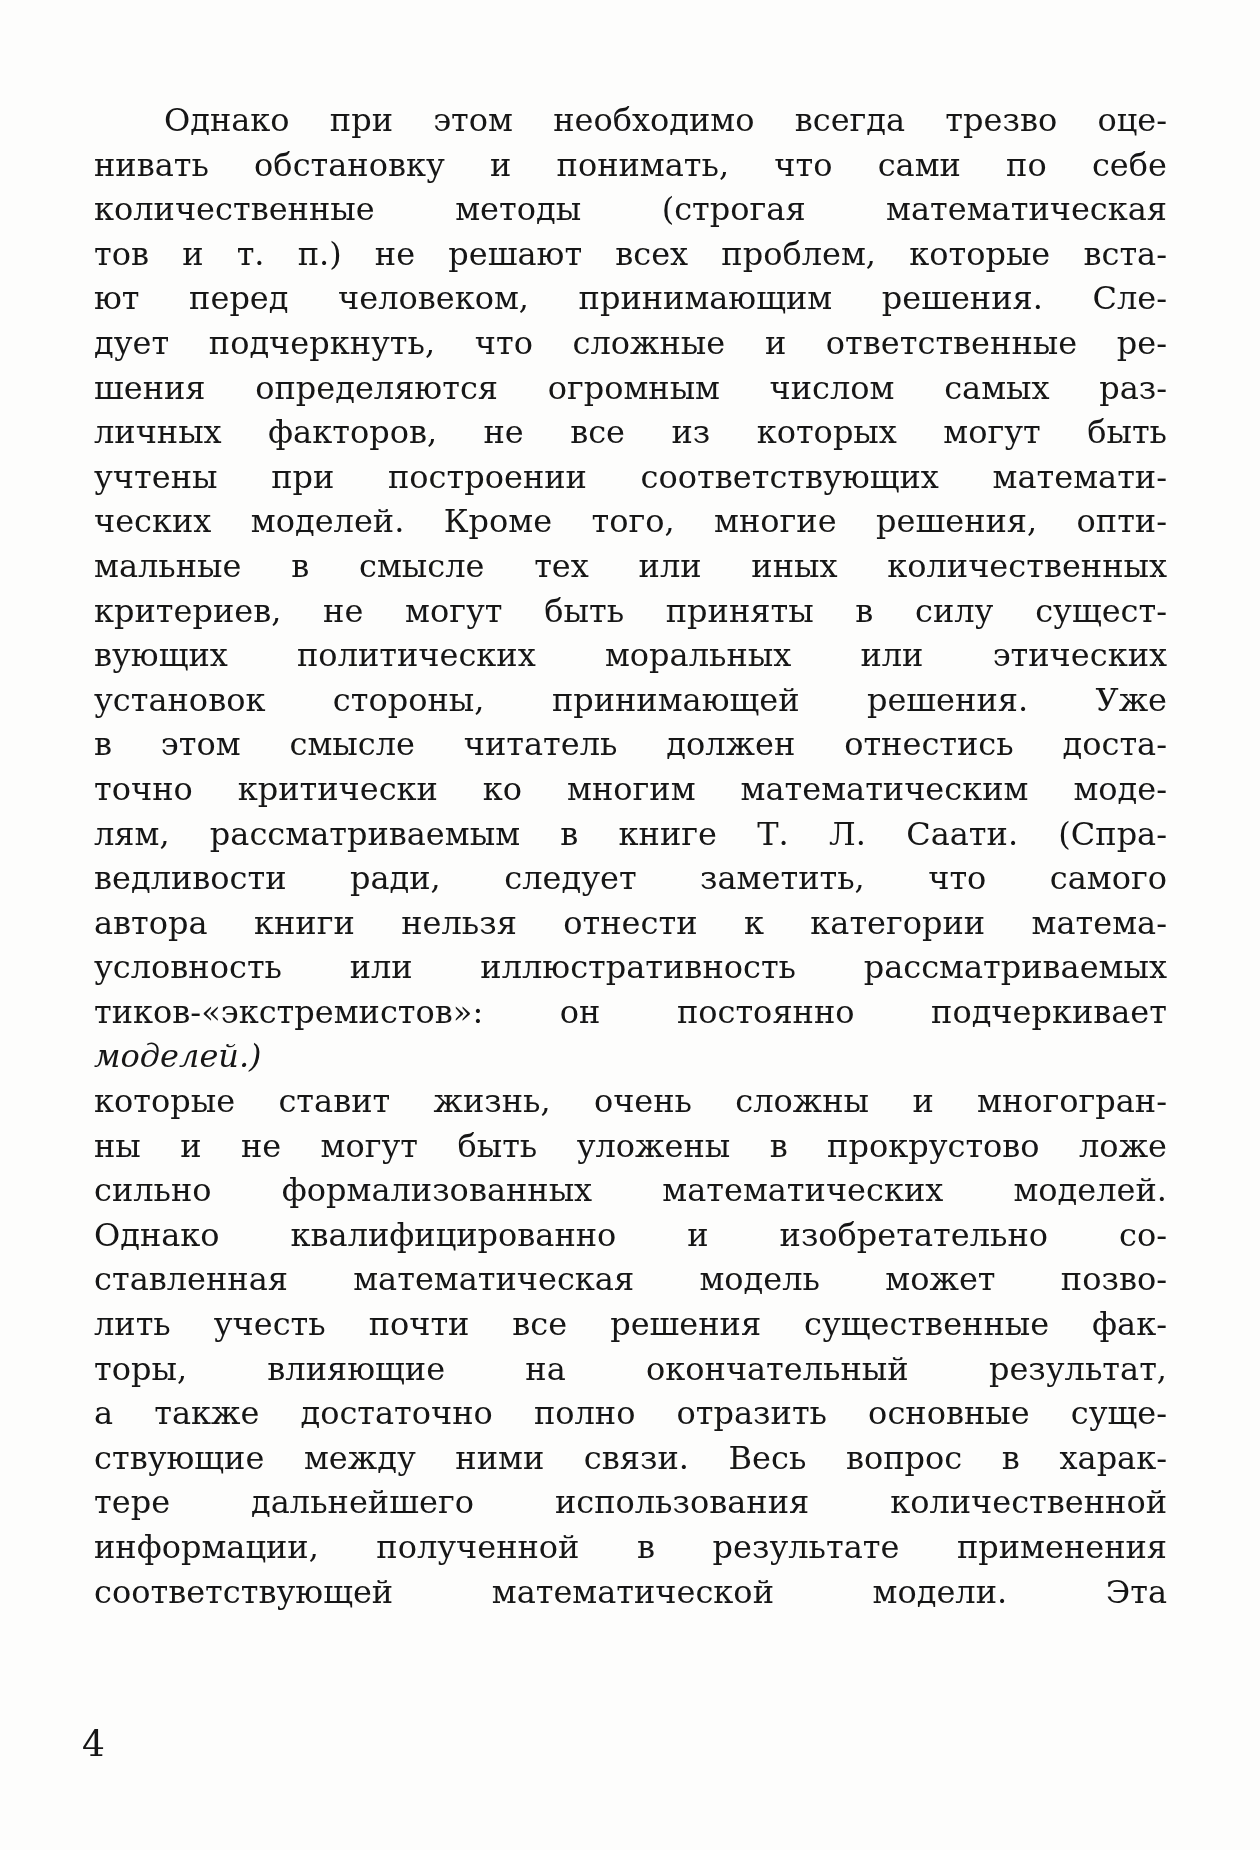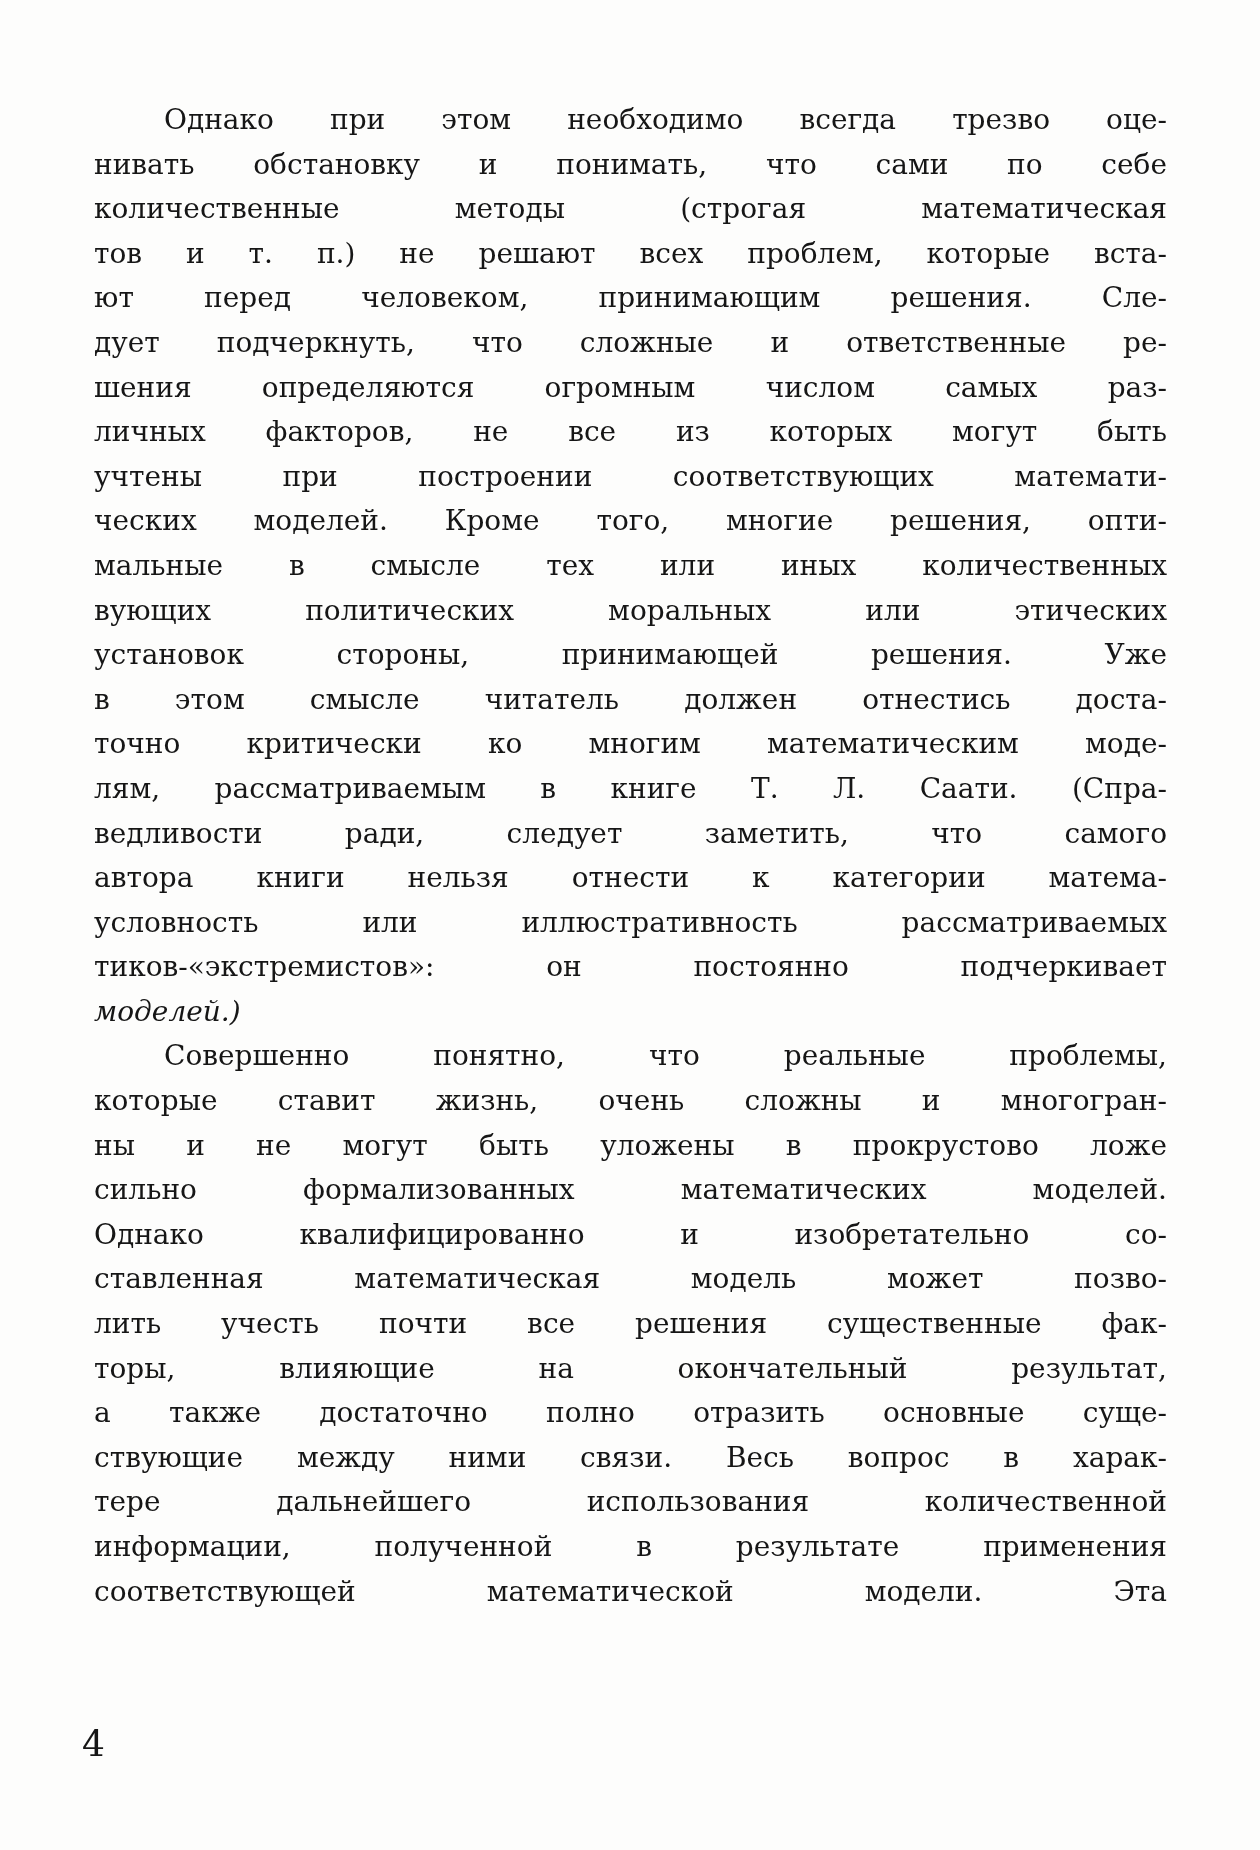--- a/index.html
+++ b/index.html
@@ -17,21 +17,21 @@
     font-family: "DejaVu Serif", "Liberation Serif", serif;
     overflow: hidden;
   }
   .text-block {
     position: absolute;
     left: 94px;
     top: 98px;
     width: 1073px;
   }
   .line {
-    font-size: 28px;
+    font-size: 32px;
     line-height: 44.6px;
     text-align: justify;
     text-align-last: justify;
     word-spacing: 2px;
     white-space: normal;
   }
   .line.indent {
     text-indent: 70px;
   }
   .line.no-justify-last {
@@ -55,31 +55,31 @@
       <div class="line">нивать обстановку и понимать, что сами по себе</div>
       <div class="line">количественные методы (строгая математическая</div>
       <div class="line">тов и т. п.) не решают всех проблем, которые вста-</div>
       <div class="line">ют перед человеком, принимающим решения. Сле-</div>
       <div class="line">дует подчеркнуть, что сложные и ответственные ре-</div>
       <div class="line">шения определяются огромным числом самых раз-</div>
       <div class="line">личных факторов, не все из которых могут быть</div>
       <div class="line">учтены при построении соответствующих математи-</div>
       <div class="line">ческих моделей. Кроме того, многие решения, опти-</div>
       <div class="line">мальные в смысле тех или иных количественных</div>
+      <div class="line">критериев, не могут быть приняты в силу сущест-</div>
       <div class="line">вующих политических моральных или этических</div>
       <div class="line">установок стороны, принимающей решения. Уже</div>
       <div class="line">в этом смысле читатель должен отнестись доста-</div>
       <div class="line">точно критически ко многим математическим моде-</div>
       <div class="line">лям, рассматриваемым в книге Т. Л. Саати. (Спра-</div>
       <div class="line">ведливости ради, следует заметить, что самого</div>
       <div class="line">автора книги нельзя отнести к категории матема-</div>
       <div class="line">условность или иллюстративность рассматриваемых</div>
       <div class="line">тиков-«экстремистов»: он постоянно подчеркивает</div>
       <div class="line no-justify-last">моделей.)</div>
-      <div class="line indent">Совершенно понятно, что реальные проблемы,</div>
       <div class="line">которые ставит жизнь, очень сложны и многогран-</div>
       <div class="line">ны и не могут быть уложены в прокрустово ложе</div>
       <div class="line">сильно формализованных математических моделей.</div>
       <div class="line">Однако квалифицированно и изобретательно со-</div>
       <div class="line">ставленная математическая модель может позво-</div>
       <div class="line">лить учесть почти все решения существенные фак-</div>
       <div class="line">торы, влияющие на окончательный результат,</div>
       <div class="line">а также достаточно полно отразить основные суще-</div>
       <div class="line">ствующие между ними связи. Весь вопрос в харак-</div>
       <div class="line">тере дальнейшего использования количественной</div>

